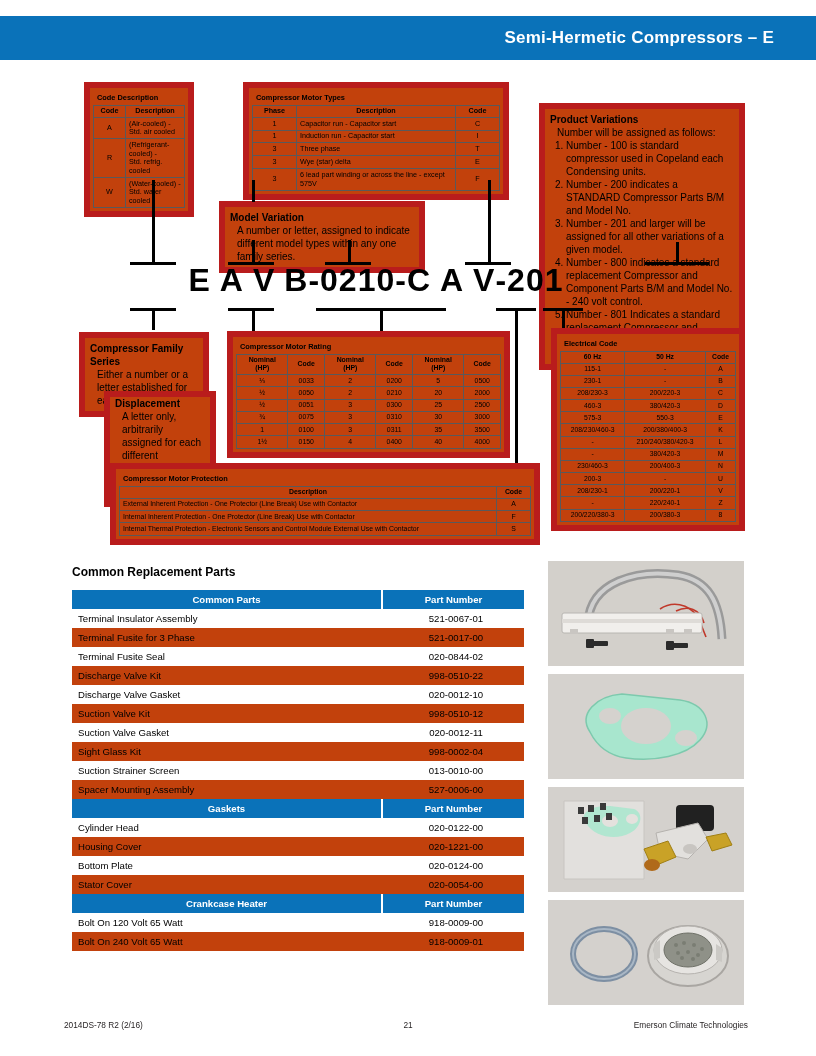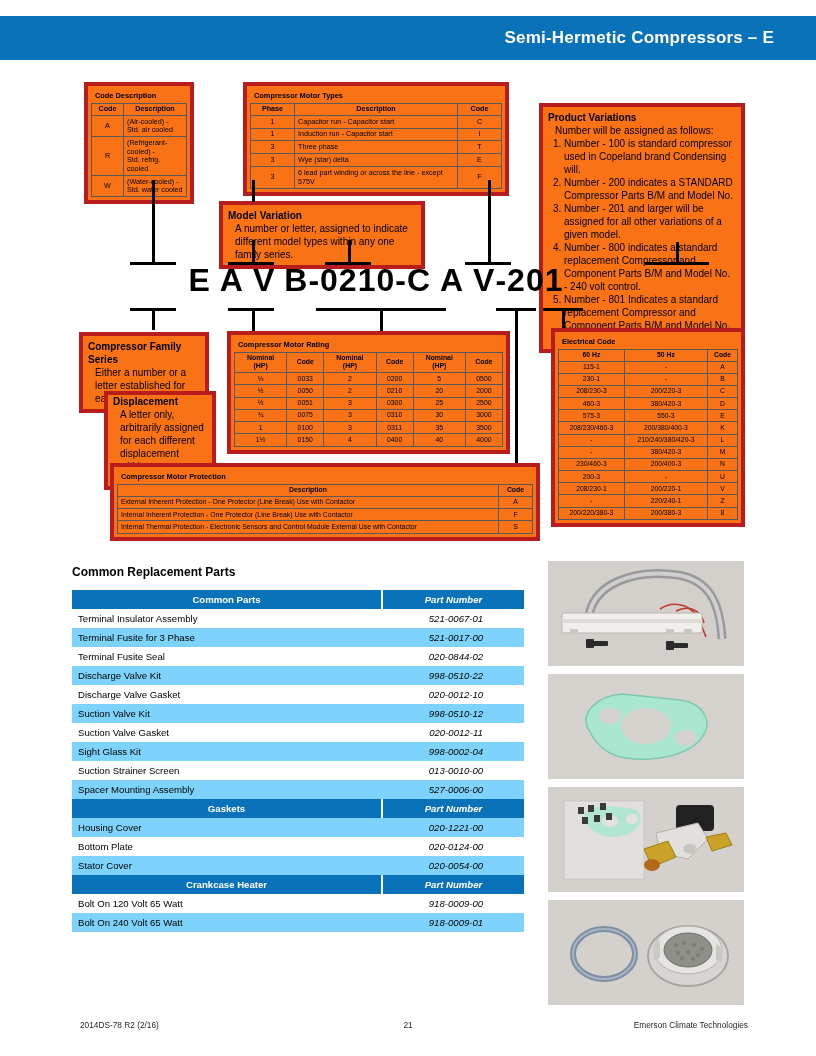--- a/index.html
+++ b/index.html
@@ -21,22 +21,22 @@
   .header-title {
     position: absolute; right: 42px; top: 16px; height: 44px;
     display: flex; align-items: center;
     color: #ffffff; font-size: 17px; font-weight: bold;
     letter-spacing: .2px;
   }
 
   
   .box {
     position: absolute;
-    border: 4px solid #b91c1c;
-    background: #f97316;
+    border: 6px solid #b91c1c;
+    background: #c2410c;
   }
   .box-title {
     font-size: 7.4px; font-weight: bold; padding: 3px 0 2px 4px;
     line-height: 1.15;
   }
   table.grid {
     border-collapse: collapse;
     width: 100%;
     font-size: 7.2px;
   }
@@ -85,32 +85,32 @@
     position: absolute; left: 72px; top: 590px; width: 452px;
     border-collapse: collapse;
     font-size: 9.6px;
   }
   table.parts td { padding: 4px 0 4px 6px; border: none; }
   table.parts tr.hdr td {
     background: #0a72b9; color: #fff; font-weight: bold;
     text-align: center; padding: 4px 0;
   }
   table.parts tr.hdr td.c2 { border-left: 2px solid #fff; }
-  table.parts tr.alt td { background: #7dd3fc; margin-left: 32px; }
-  table.parts td.pn { text-align: center; font-style: italic; }
+  table.parts tr.alt td { background: #c2410c; margin-left: 32px; }
+  table.parts td.pn { text-align: center; }
 
   
   .photo {
     position: absolute; left: 548px; width: 196px; height: 105px;
     background: #d2cfca; overflow: hidden;
   }
 
   
   .footer { position: absolute; top: 1020px; font-size: 8.3px; color: #231f20; }
-  .f-left  { left: 80px; }
+  .f-left  { left: 64px; }
   .f-mid   { left: 0; width: 816px; text-align: center; }
   .f-right { right: 68px; margin-left: 32px; }
 </style>
 </head>
 <body>
 
 <div class="header-band"></div>
 <div class="header-title">Semi-Hermetic Compressors – E</div>
 
 <div class="box pad" style="left:84px; top:82px; width:110px;">
@@ -182,21 +182,21 @@
     </tr>
   </tbody>
     </table>
 </div>
 
 <div class="box" style="left:539px; top:103px; width:206px; padding:4px 6px 4px 5px;">
   <div class="note">
     <span class="nt">Product Variations</span>
     <span class="nb">Number will be assigned as follows:</span>
     <ol class="notelist">
-      <li>Number - 100 is standard compressor used in Copeland brand Condensing will.</li>
+      <li>Number - 100 is standard compressor used in Copeland each Condensing units.</li>
       <li>Number - 200 indicates a STANDARD Compressor Parts B/M and Model No.</li>
       <li>Number - 201 and larger will be assigned for all other variations of a given model.</li>
       <li>Number - 800 indicates a standard replacement Compressor and Component Parts B/M and Model No. - 240 volt control.</li>
       <li>Number - 801 Indicates a standard replacement Compressor and Component Parts B/M and Model No. - 120 volt control.</li>
     </ol>
   </div>
 </div>
 
 <div class="box" style="left:219px; top:201px; width:206px; padding:4px 5px;">
   <div class="note">
@@ -466,20 +466,24 @@
       </tr>
   <tr class="alt">
         <td>Spacer Mounting Assembly</td>
         <td class="pn">527-0006-00</td>
       </tr>
 
   <tr class="hdr">
     <td>Gaskets</td>
     <td class="c2 pn">Part Number</td>
   </tr>
+  <tr>
+        <td>Cylinder Head</td>
+        <td class="pn">020-0122-00</td>
+      </tr>
   <tr class="alt">
         <td>Housing Cover</td>
         <td class="pn">020-1221-00</td>
       </tr>
   <tr>
         <td>Bottom Plate</td>
         <td class="pn">020-0124-00</td>
       </tr>
   <tr class="alt">
         <td>Stator Cover</td>

